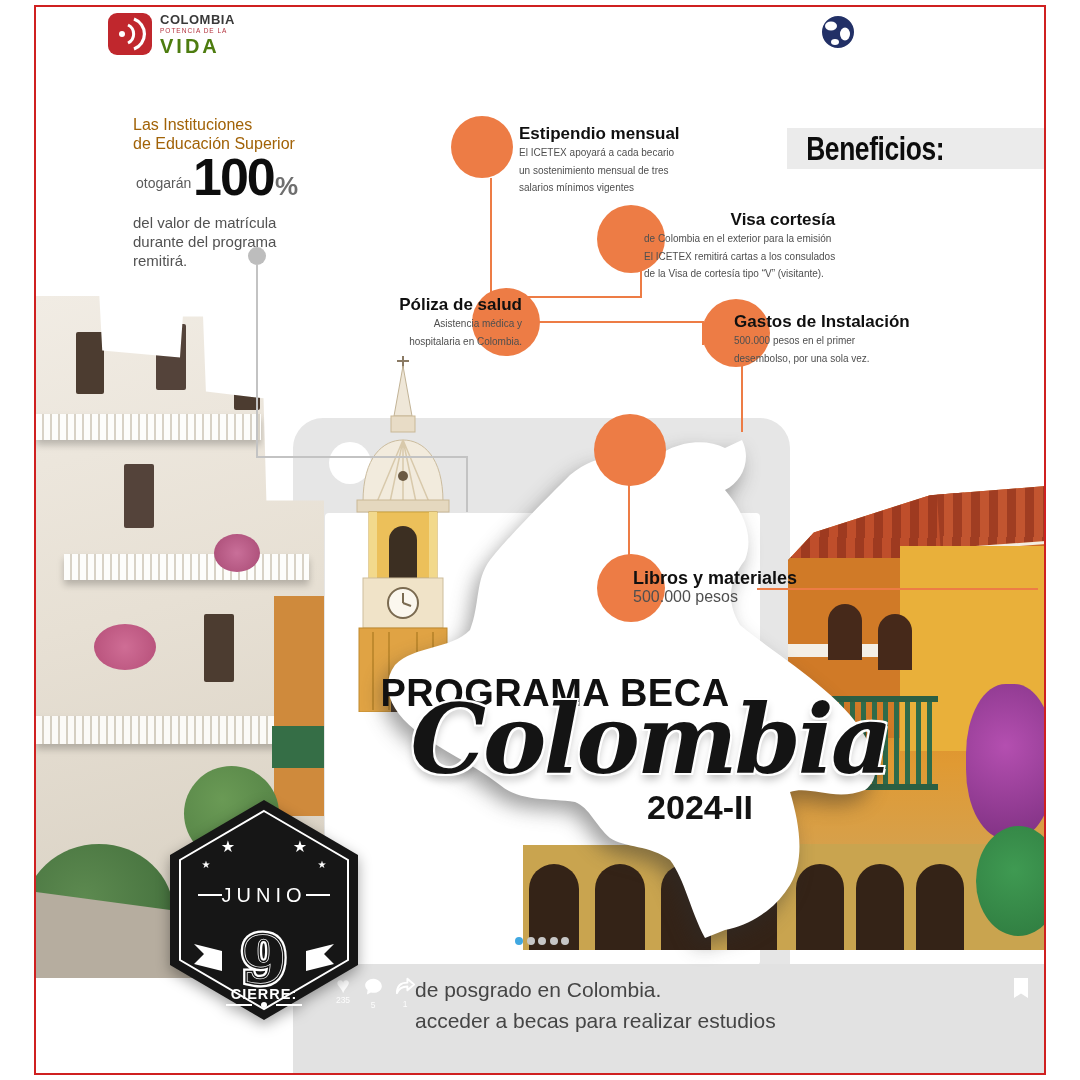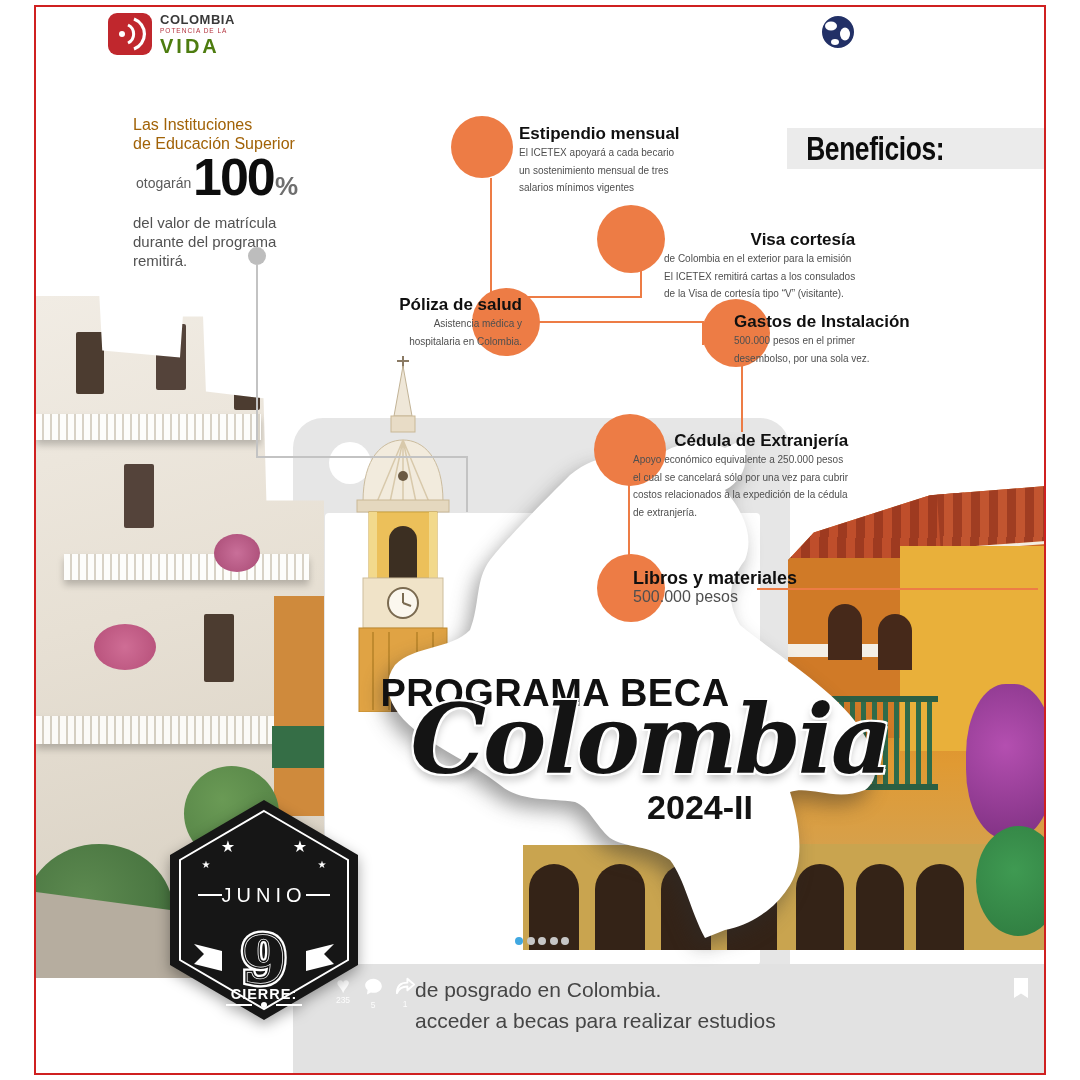--- a/index.html
+++ b/index.html
@@ -242,46 +242,39 @@
   <div class="bcircle" style="left:594px;top:414px;width:72px;height:72px;"></div>
   <div class="bcircle" style="left:597px;top:554px;width:68px;height:68px;"></div>
 
   <div class="benefit" style="left:519px;top:124px;">
     <div class="b-title">Estipendio mensual</div>
     <div class="b-line">El ICETEX apoyará a cada becario</div>
     <div class="b-line">un sostenimiento mensual de tres</div>
     <div class="b-line">salarios mínimos vigentes</div>
   </div>
 
-  <div class="benefit" style="left:664px;top:210px;margin-top:20px;">
+  <div class="benefit" style="left:644px;top:210px;">
     <div class="b-title">Visa cortesía</div>
     <div class="b-line">de Colombia en el exterior para la emisión</div>
     <div class="b-line">El ICETEX remitirá cartas a los consulados</div>
     <div class="b-line">de la Visa de cortesía tipo “V” (visitante).</div>
   </div>
 
   <div class="benefit right" style="left:330px;top:295px;width:192px;">
     <div class="b-title">Póliza de salud</div>
     <div class="b-line">Asistencia médica y</div>
     <div class="b-line">hospitalaria en Colombia.</div>
   </div>
 
   <div class="benefit" style="left:734px;top:312px;">
     <div class="b-title">Gastos de Instalación</div>
     <div class="b-line">500.000 pesos en el primer</div>
     <div class="b-line">desembolso, por una sola vez.</div>
   </div>
 
-  <div class="benefit" style="left:633px;top:431px;">
-    <div class="b-title">Cédula de Extranjería</div>
-    <div class="b-line">Apoyo económico equivalente a 250.000 pesos</div>
-    <div class="b-line">el cual se cancelará sólo por una vez para cubrir</div>
-    <div class="b-line">costos relacionados a la expedición de la cédula</div>
-    <div class="b-line">de extranjería.</div>
-  </div>
 
   <div class="benefit" style="left:633px;top:568px;">
     <div class="b-title" style="font-size:18px;">Libros y materiales</div>
     <div class="b-line" style="font-size:16px;">500.000 pesos</div>
   </div>
 
   <svg class="abs badge" width="192" height="224" viewBox="0 0 192 224">
     <polygon points="96,2 190,57 190,167 96,222 2,167 2,57" fill="#161616"></polygon>
     <polygon points="96,13 180,62 180,162 96,211 12,162 12,62" fill="none" stroke="#fff" stroke-width="2"></polygon>
     <text x="38" y="70" font-size="10" fill="#fff" text-anchor="middle">★</text>

